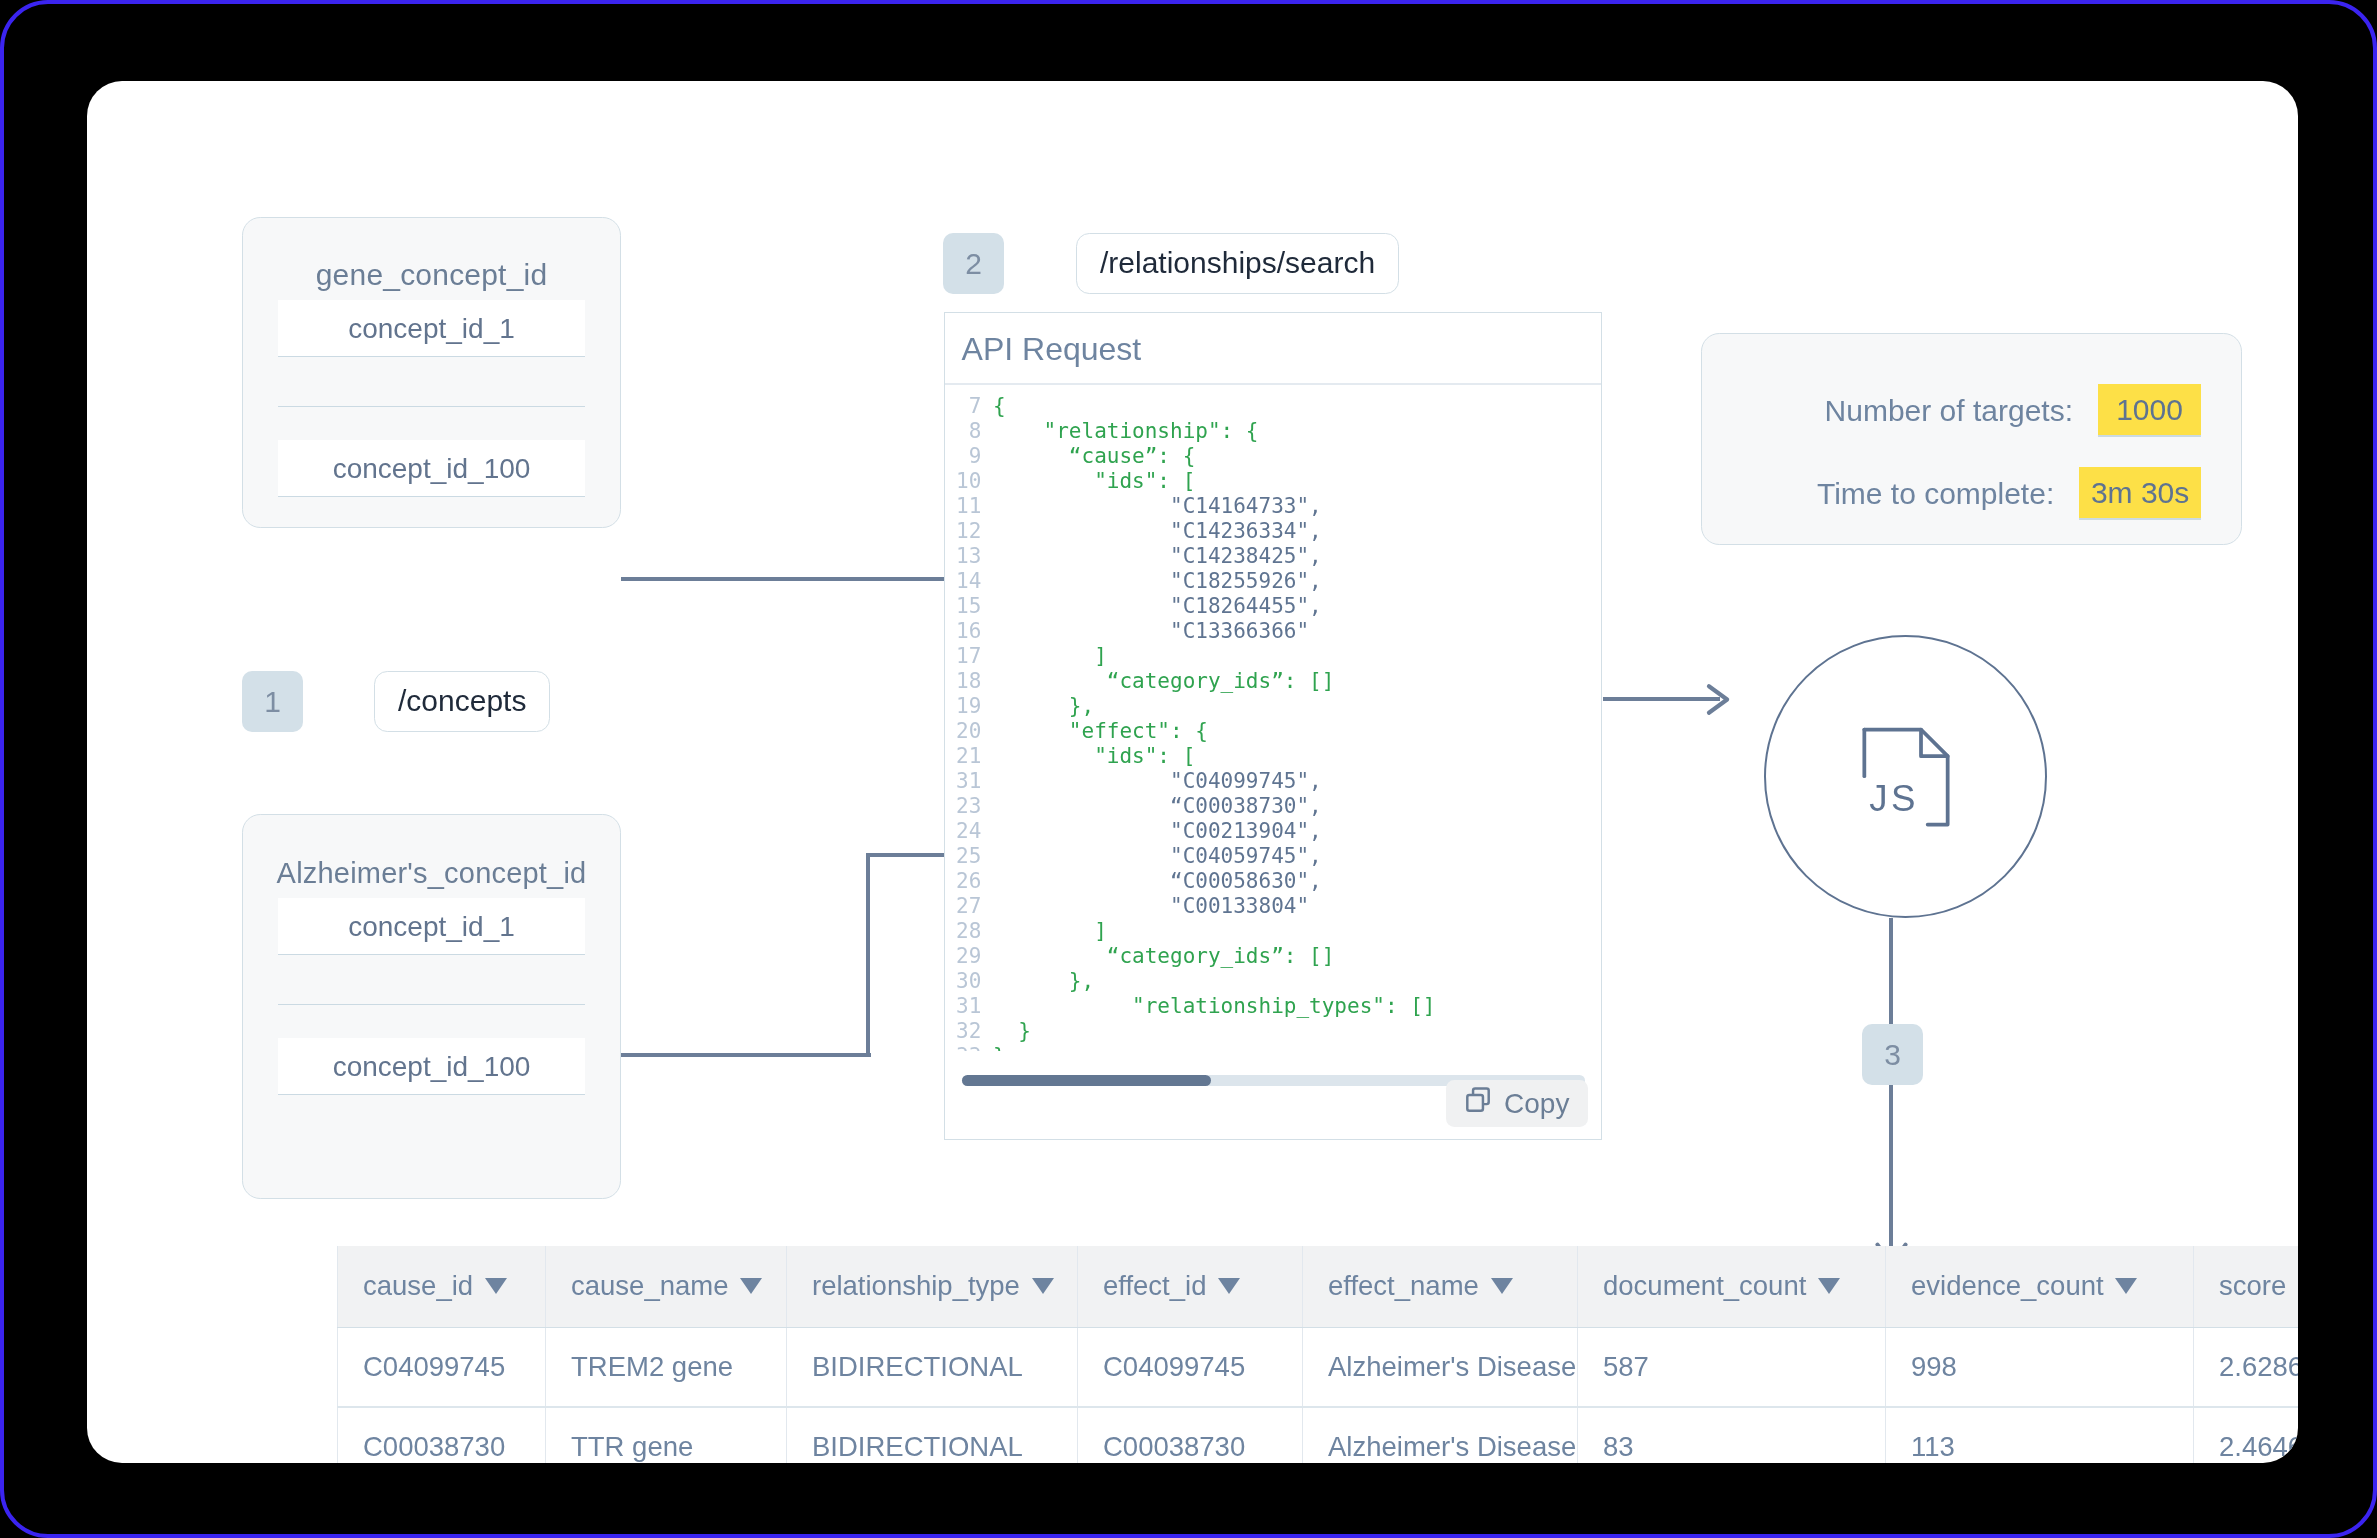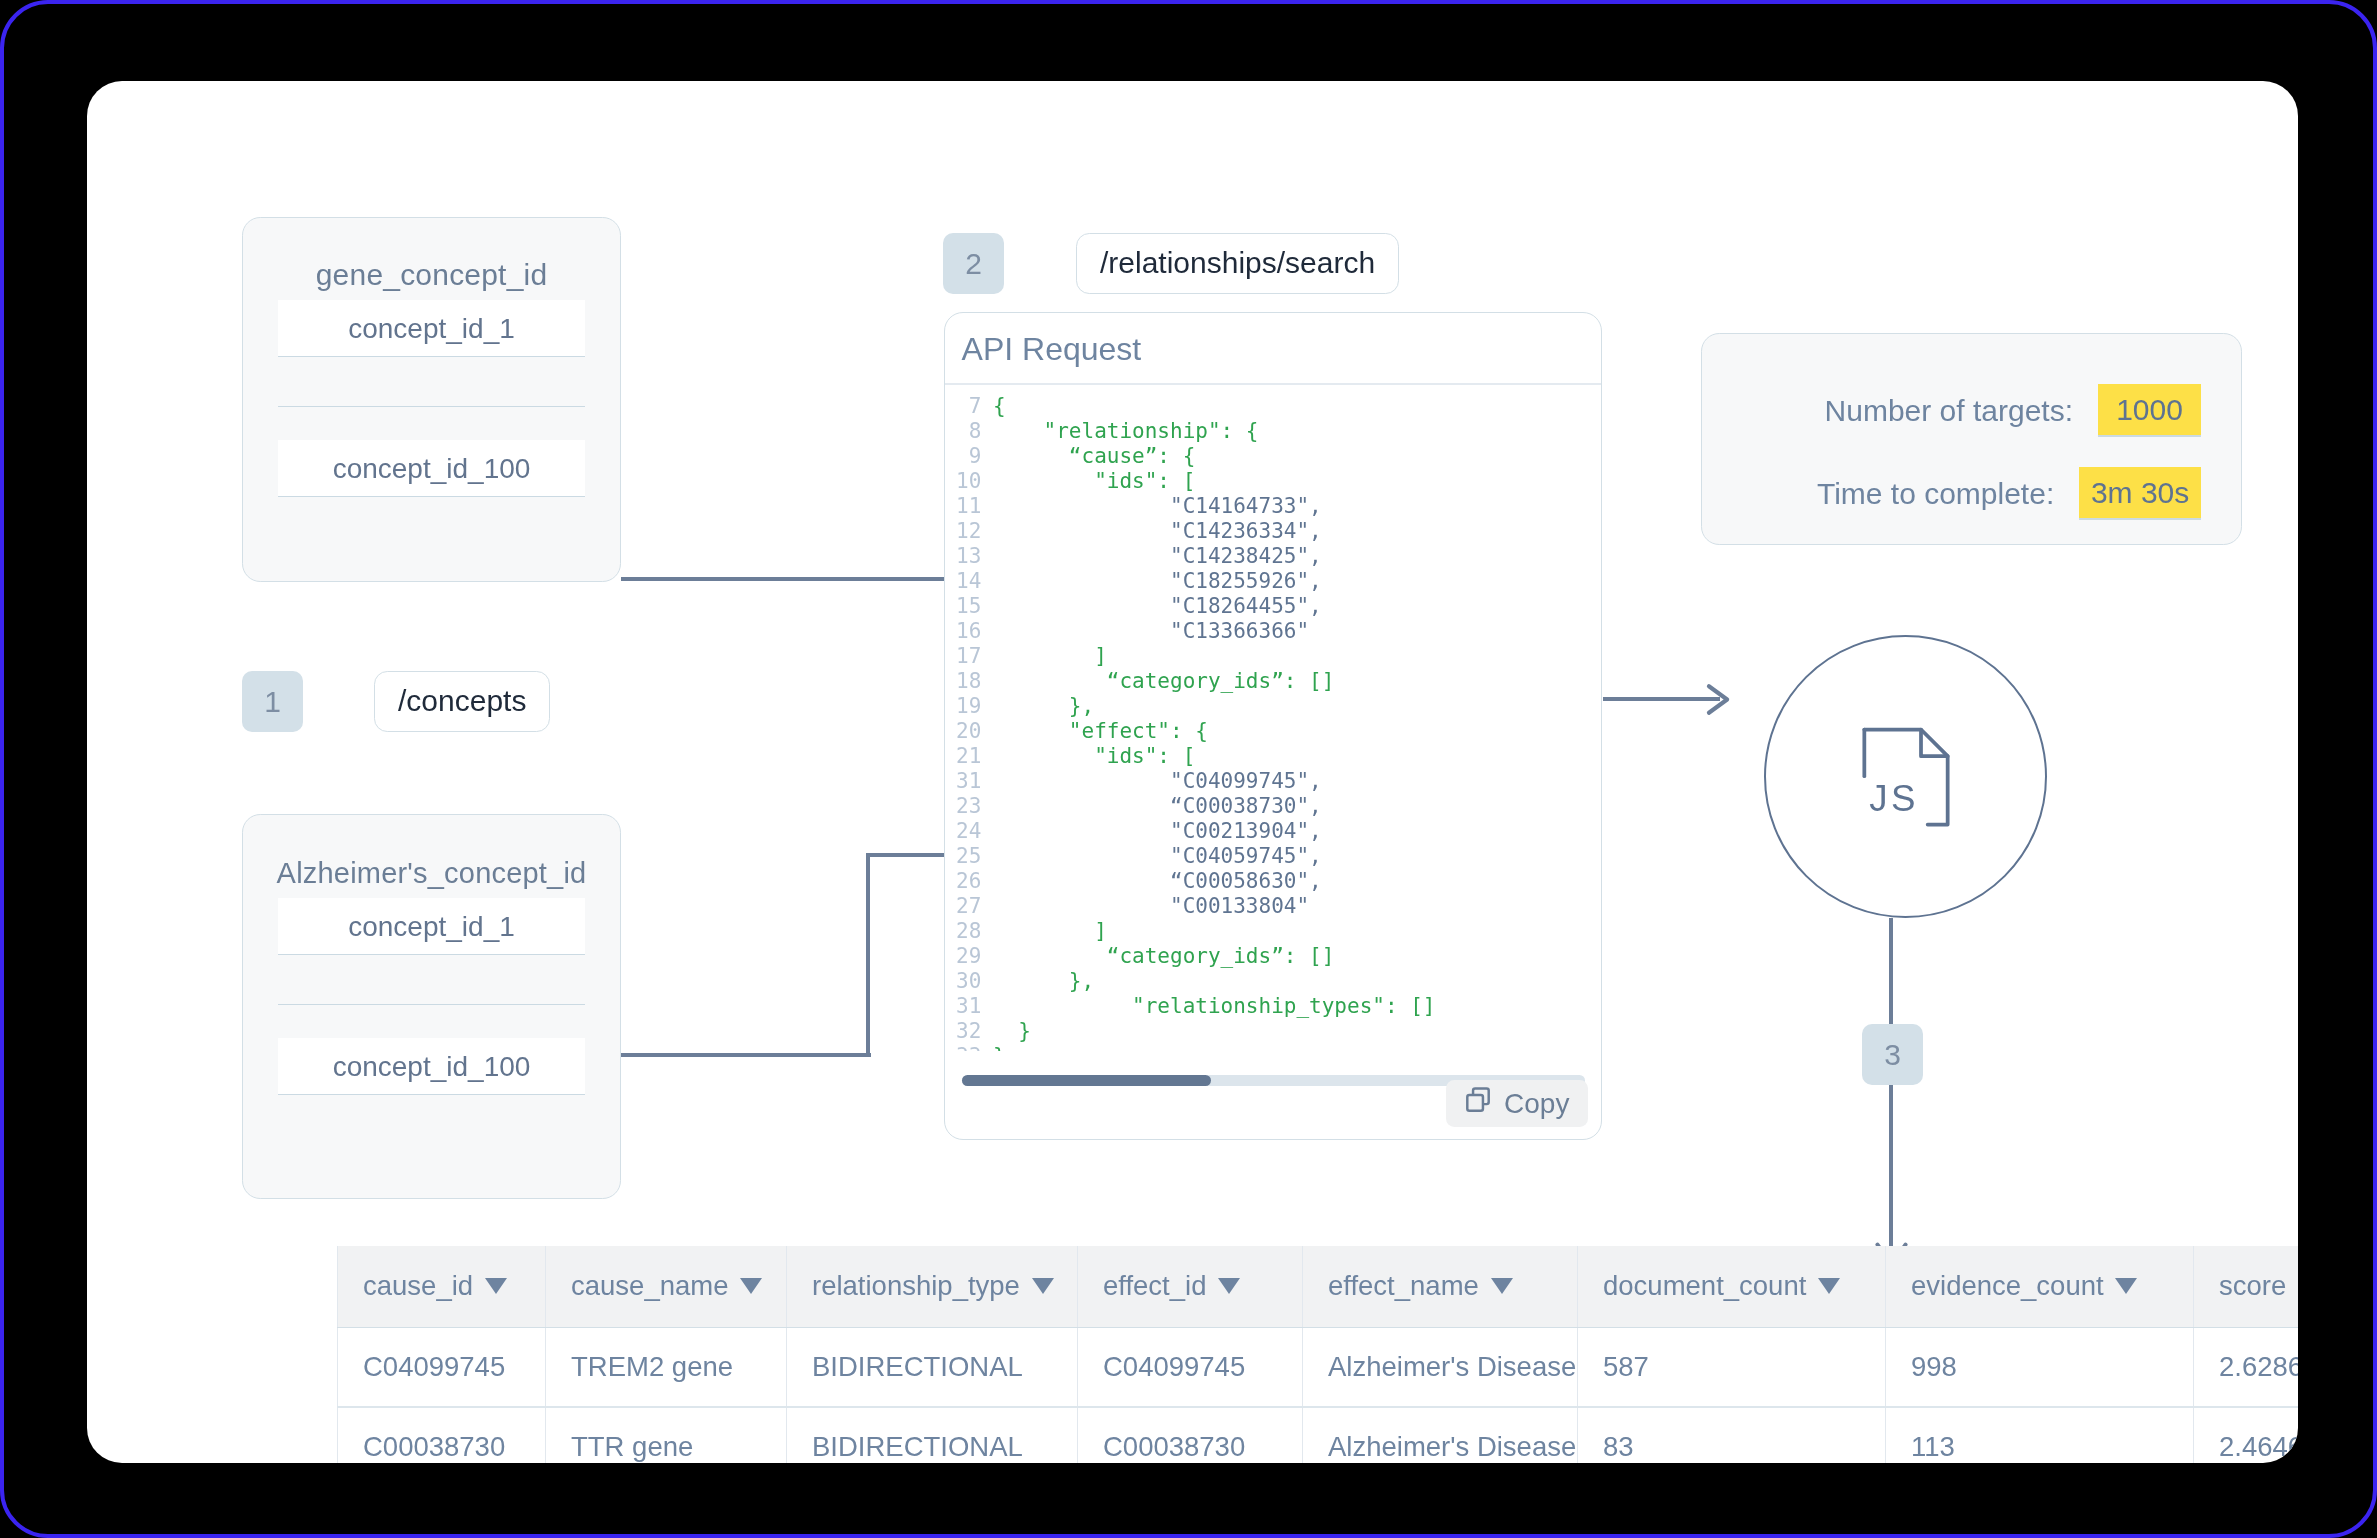--- a/index.html
+++ b/index.html
@@ -62,21 +62,21 @@
     font-size: 28px;
     color: #62748E;
   }
   .concept-gap {
     margin: 0 35px;
     height: 50px;
     border-bottom: 1.7px solid #CBDAE3;
   }
   .concept-spacer { height: 33px; }
 
-  #gene-concept-box   { left: 155px; top: 136px; width: 379px; height: 365px; }
+  #gene-concept-box   { left: 155px; top: 136px; width: 379px; height: 311px; }
   #alz-concept-box    { left: 155px; top: 733px; width: 379px; height: 385px; }
 
   #gene-concept-box .concept-title { padding-top: 40px; }
   #alz-concept-box .concept-title  { padding-top: 42px; font-size: 29px;}
 
   
   .step-badge {
     position: absolute;
     background: #D3E0E8;
     border-radius: 10px;
@@ -110,21 +110,21 @@
 
   
   #api-card {
     position: absolute;
     left: 857px;
     top: 231px;
     width: 658px;
     height: 828px;
     background: #ffffff;
     border: 1.7px solid #D3DFE6;
-    border-radius: 19px;
+    border-radius: 0;
     overflow: hidden;
   }
   #api-card-title {
     font-size: 32px;
     color: #6E84A0;
     padding: 18.3px 0 15px 16.6px;
     border-bottom: 2.5px solid #E4EAF0;
   }
   #code-area {
     position: relative;

